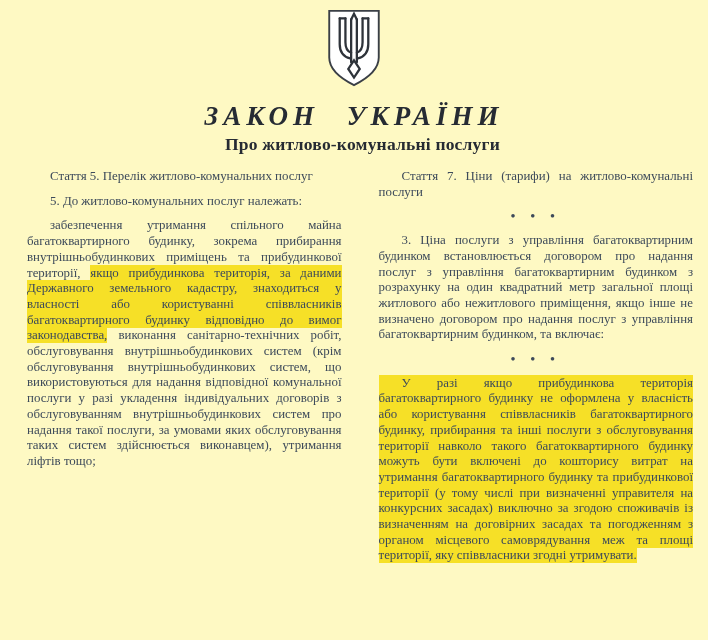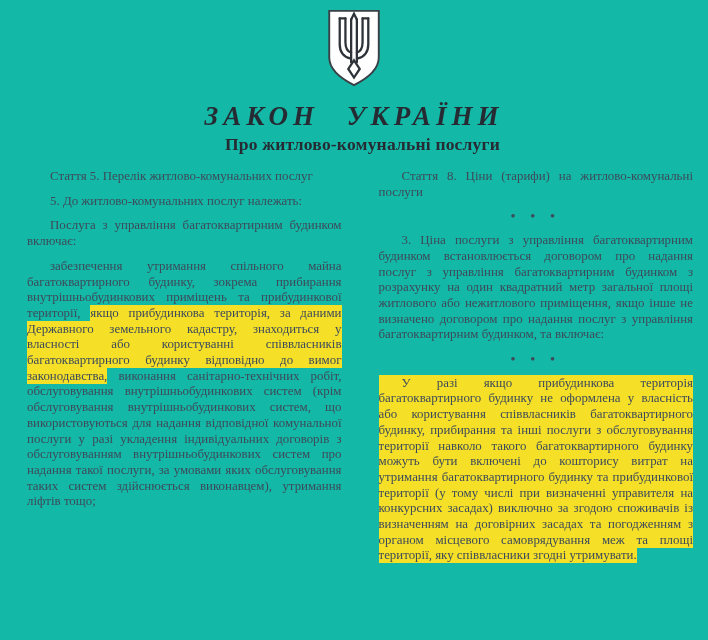--- a/index.html
+++ b/index.html
@@ -1,17 +1,17 @@
 <!DOCTYPE html>
 <html style="--highlight: #F6E027; --text: #3D4A5A; --heading: #262B33;"><head>
 <meta charset="utf-8">
 <style>
   html, body { margin: 0; padding: 0; background: #ffffff; }
   .doc {
-    width: 708px; height: 640px; overflow: hidden; background: #14b8a6;
+    width: 708px; height: 640px; overflow: hidden; background: #fef9c3;
     font-family: "Liberation Serif", "DejaVu Serif", serif;
     color: var(--text, #3d4a5a);
     box-sizing: border-box;
   }
   .doc-header { text-align: center; padding-top: 8px; }
   .emblem { display: inline-block; line-height: 0; }
   .law-title {
     margin: 9px 0 2px; font-size: 27px; font-weight: bold; font-style: italic;
     letter-spacing: 5px; word-spacing: 16px; color: var(--heading, #262b33);
   }
@@ -64,27 +64,26 @@
   </header>
 
   <main class="columns">
 
     <section class="col">
       <p class="article-heading">
         <strong>Стаття 5.</strong>
         <span>Перелік житлово-комунальних послуг</span>
       </p>
       <p>5. До житлово-комунальних послуг належать:</p>
-      <p>Послуга з управління багатоквартирним будинком включає:</p>
       <p><span>забезпечення утримання спільного майна багатоквартирного будинку, зокрема прибирання внутрішньобудинкових приміщень та прибудинкової території, </span><mark>якщо прибудинкова територія, за даними Державного земельного кадастру, знаходиться у власності або користуванні співвласників багатоквартирного будинку відповідно до вимог законодавства,</mark><span> виконання санітарно-технічних робіт, обслуговування внутрішньобудинкових систем (крім обслуговування внутрішньобудинкових систем, що використовуються для надання відповідної комунальної послуги у разі укладення індивідуальних договорів з обслуговуванням внутрішньобудинкових систем про надання такої послуги, за умовами яких обслуговування таких систем здійснюється виконавцем), утримання ліфтів тощо;</span></p>
     </section>
 
     <section class="col">
       <p class="article-heading">
-        <strong>Стаття 8.</strong>
+        <strong>Стаття 7.</strong>
         <span>Ціни (тарифи) на житлово-комунальні послуги</span>
       </p>
       <p class="ellipsis">• • •</p>
       <p>3. Ціна послуги з управління багатоквартирним будинком встановлюється договором про надання послуг з управління багатоквартирним будинком з розрахунку на один квадратний метр загальної площі житлового або нежитлового приміщення, якщо інше не визначено договором про надання послуг з управління багатоквартирним будинком, та включає:</p>
       <p class="ellipsis">• • •</p>
       <p class="hl-para"><mark><span class="hl-indent"></span><span>У разі якщо прибудинкова територія багатоквартирного будинку не оформлена у власність або користування співвласників багатоквартирного будинку, прибирання та інші послуги з обслуговування території навколо такого багатоквартирного будинку можуть бути включені до кошторису витрат на утримання багатоквартирного будинку та прибудинкової території (у тому числі при визначенні управителя на конкурсних засадах) виключно за згодою споживачів із визначенням на договірних засадах та погодженням з органом місцевого самоврядування меж та площі території, яку співвласники згодні утримувати.</span></mark></p>
     </section>
 
   </main>
 

